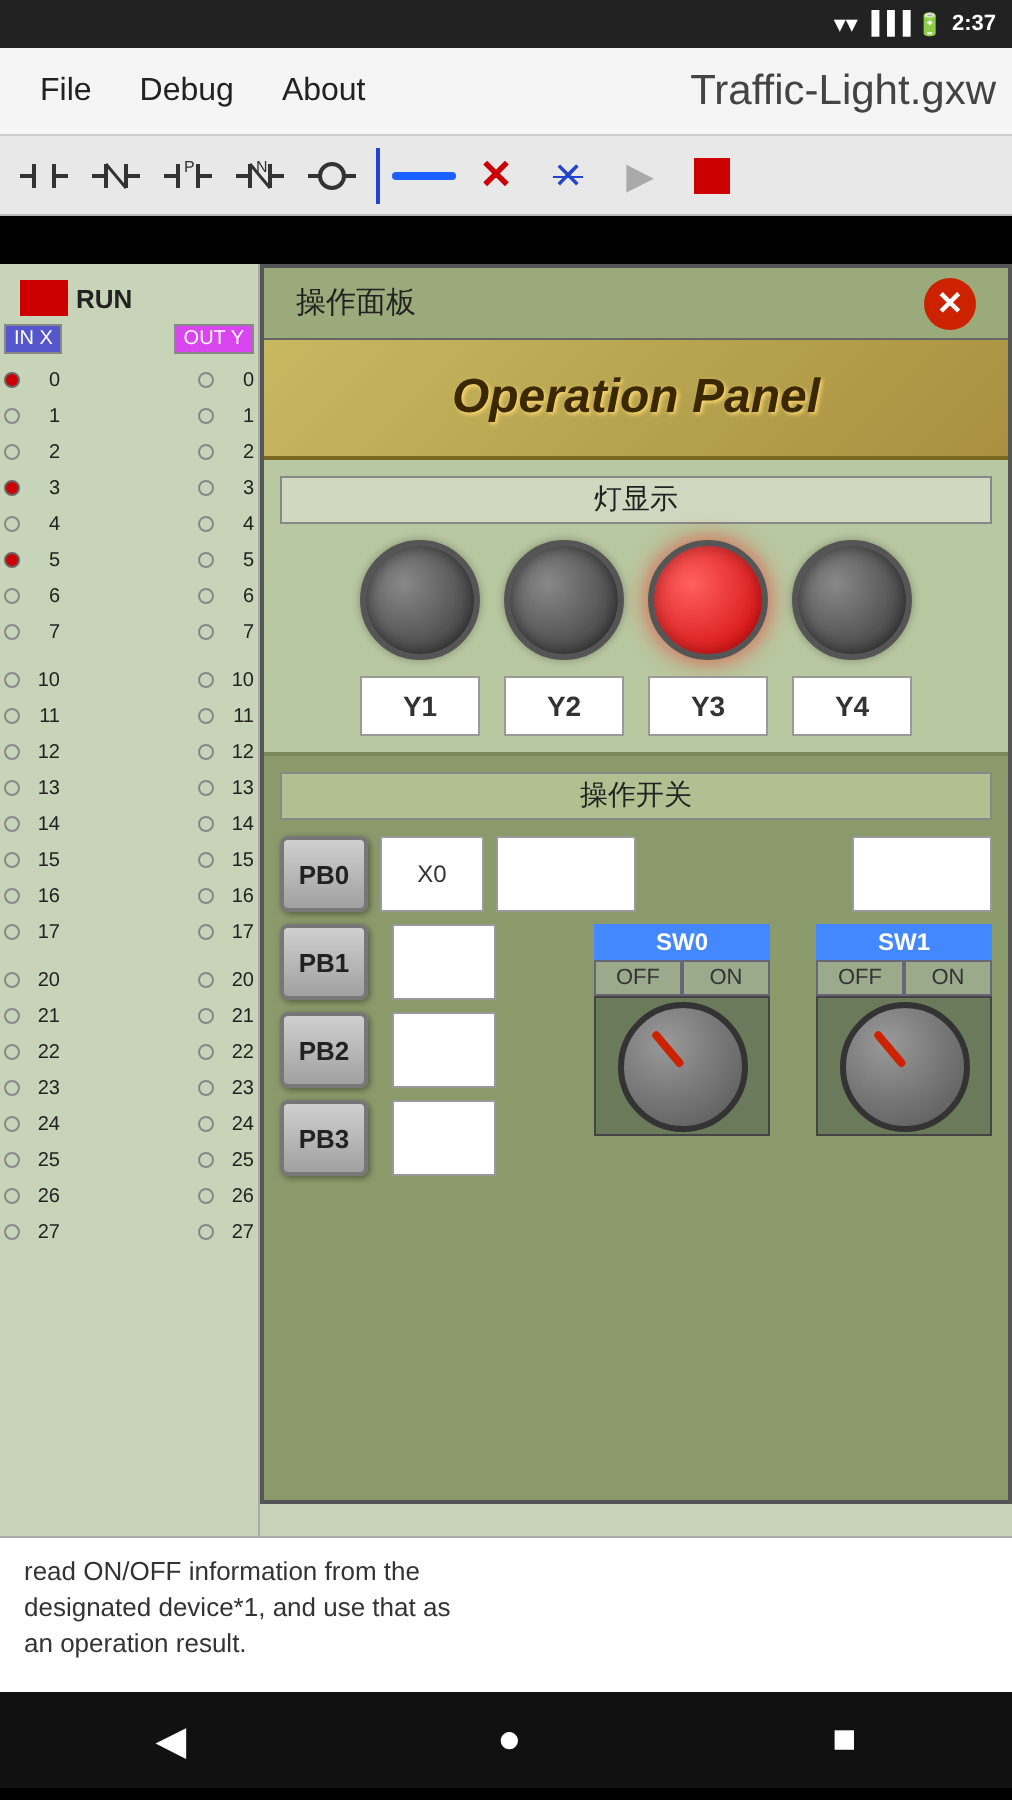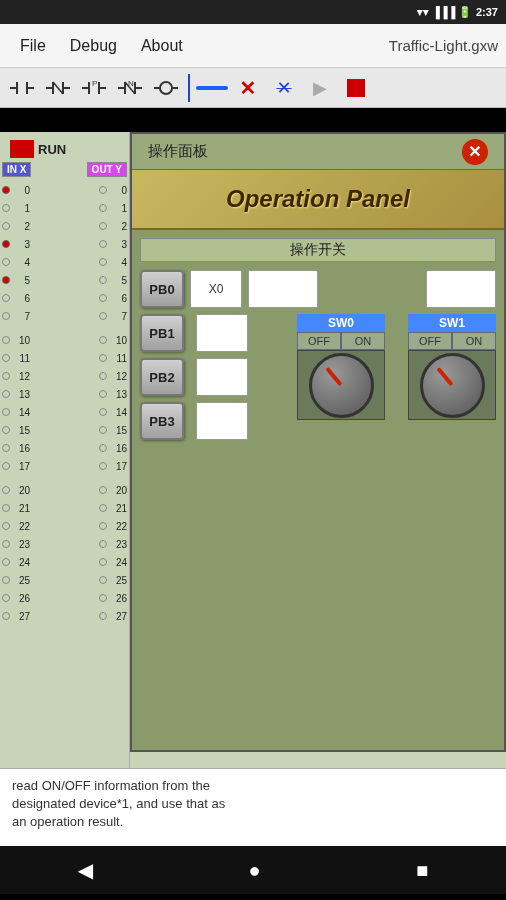--- a/index.html
+++ b/index.html
@@ -46,21 +46,21 @@
     }
     .menu-item {
       font-size: 16px;
       color: #222;
       padding: 0 12px;
       cursor: pointer;
     }
     .menu-file { }
     .menu-title {
       margin-left: auto;
-      font-size: 15px;
+      font-size: 21px;
       color: #444;
     }
 
     
     .toolbar {
       width: 506px;
       height: 40px;
       background: #e8e8e8;
       display: flex;
       align-items: center;
@@ -369,21 +369,21 @@
     }
 
     
     .ladder-header {
       display: flex;
       gap: 4px;
       margin-bottom: 4px;
     }
     .ladder-tag {
       font-size: 10px;
-      font-weight: bold;
+      font-weight: normal;
       padding: 1px 4px;
       border: 1px solid #888;
     }
     .tag-inx {
       background: #5555cc;
       color: white;
     }
     .tag-outy {
       background: #d946ef;
       color: white;
@@ -732,20 +732,35 @@
         <span class="dialog-title-text">操作面板</span>
         <div class="dialog-close-btn">✕</div>
       </div>
 
       <div class="dialog-content">
 
         <div class="op-header">
           <span class="op-header-text">Operation Panel</span>
         </div>
 
+        <div class="section-lights">
+          <div class="section-label-box">灯显示</div>
+          <div class="lights-row">
+            <div class="light-circle light-off"></div>
+            <div class="light-circle light-off"></div>
+            <div class="light-circle light-red"></div>
+            <div class="light-circle light-off"></div>
+          </div>
+          <div class="labels-row">
+            <div class="light-label">Y1</div>
+            <div class="light-label">Y2</div>
+            <div class="light-label">Y3</div>
+            <div class="light-label">Y4</div>
+          </div>
+        </div>
 
         <div class="section-switches">
           <div class="switches-label-box">操作开关</div>
 
           <div class="pb-row">
             <div class="pb-btn">PB0</div>
             <div class="input-box">X0</div>
             <div class="empty-box" style="width:70px;"></div>
             <div style="flex:1;"></div>
             <div class="empty-box" style="width:70px;"></div>

